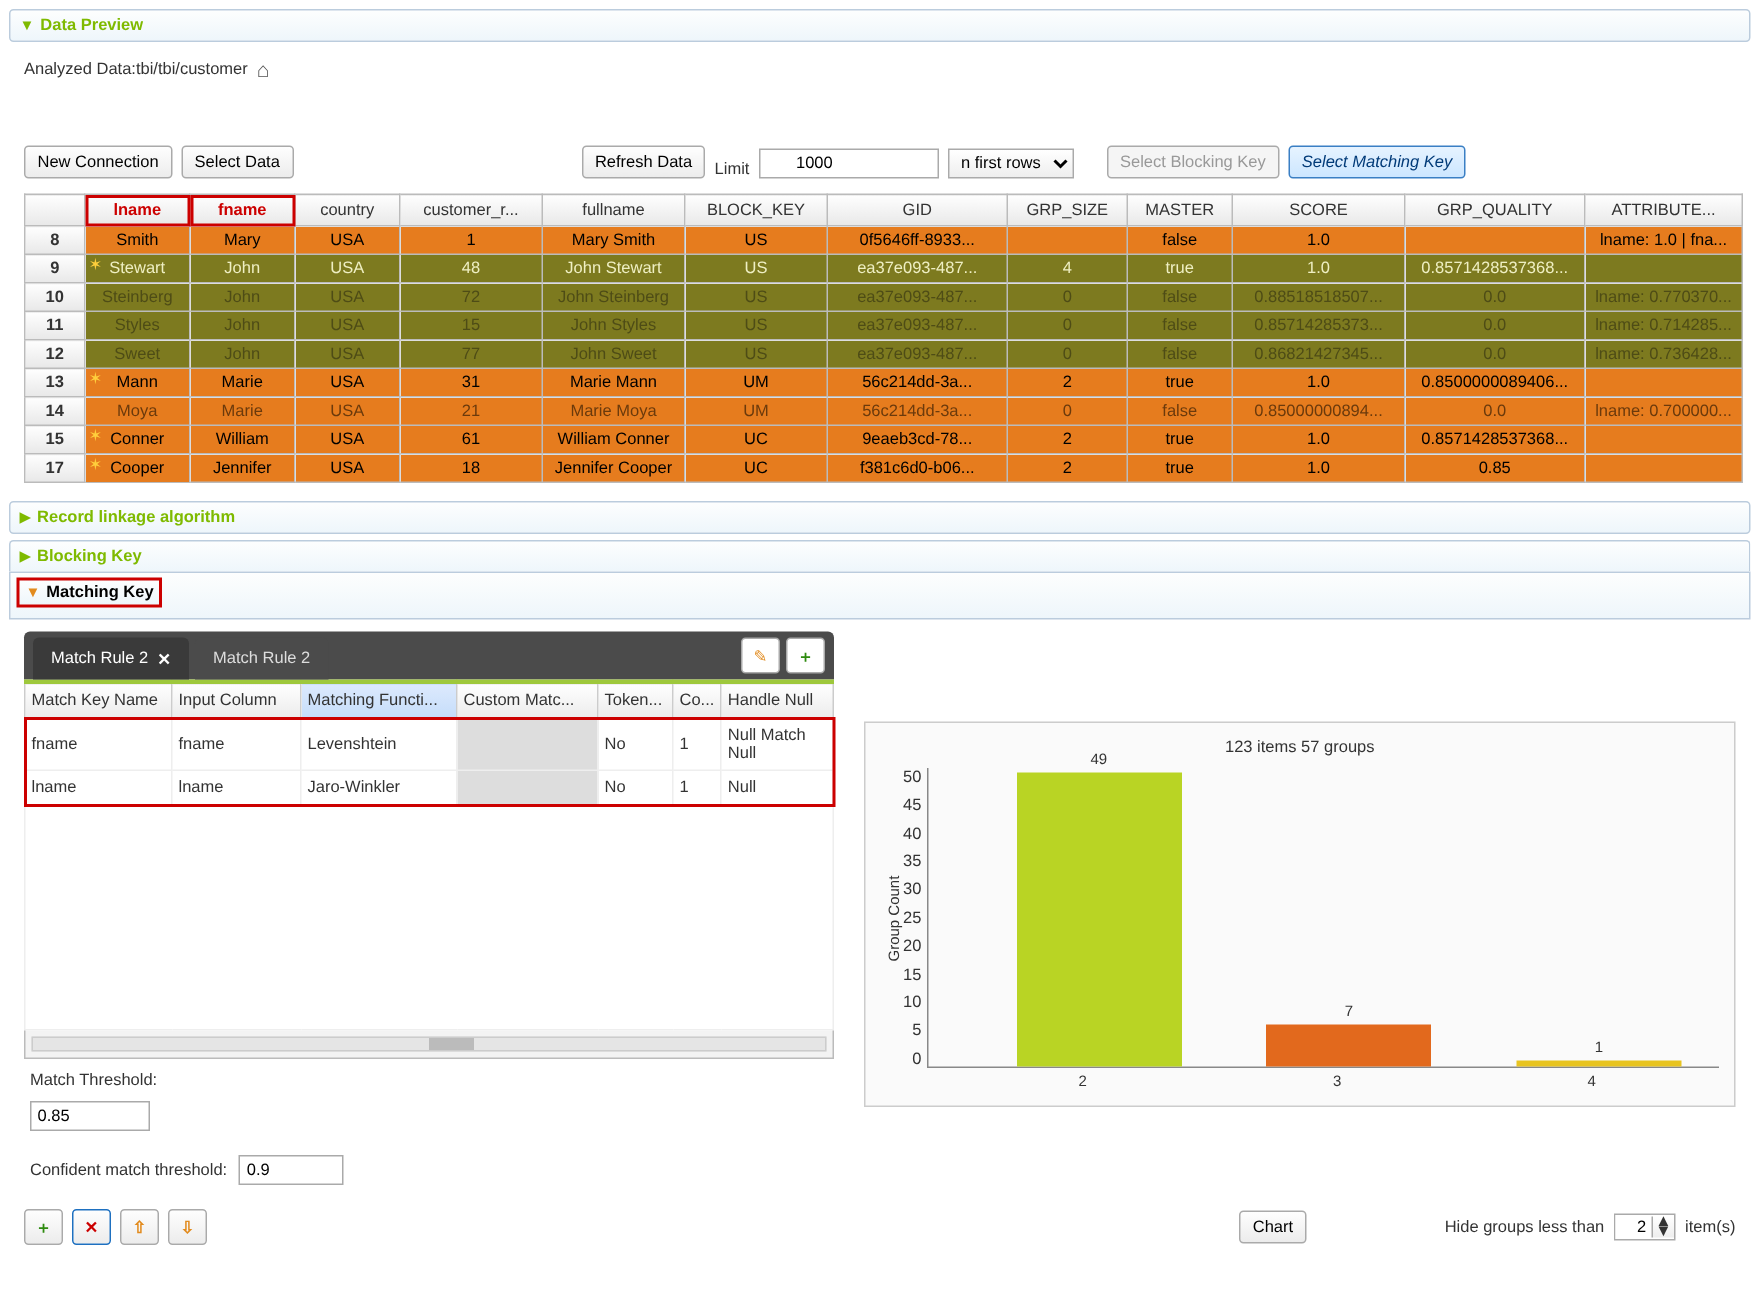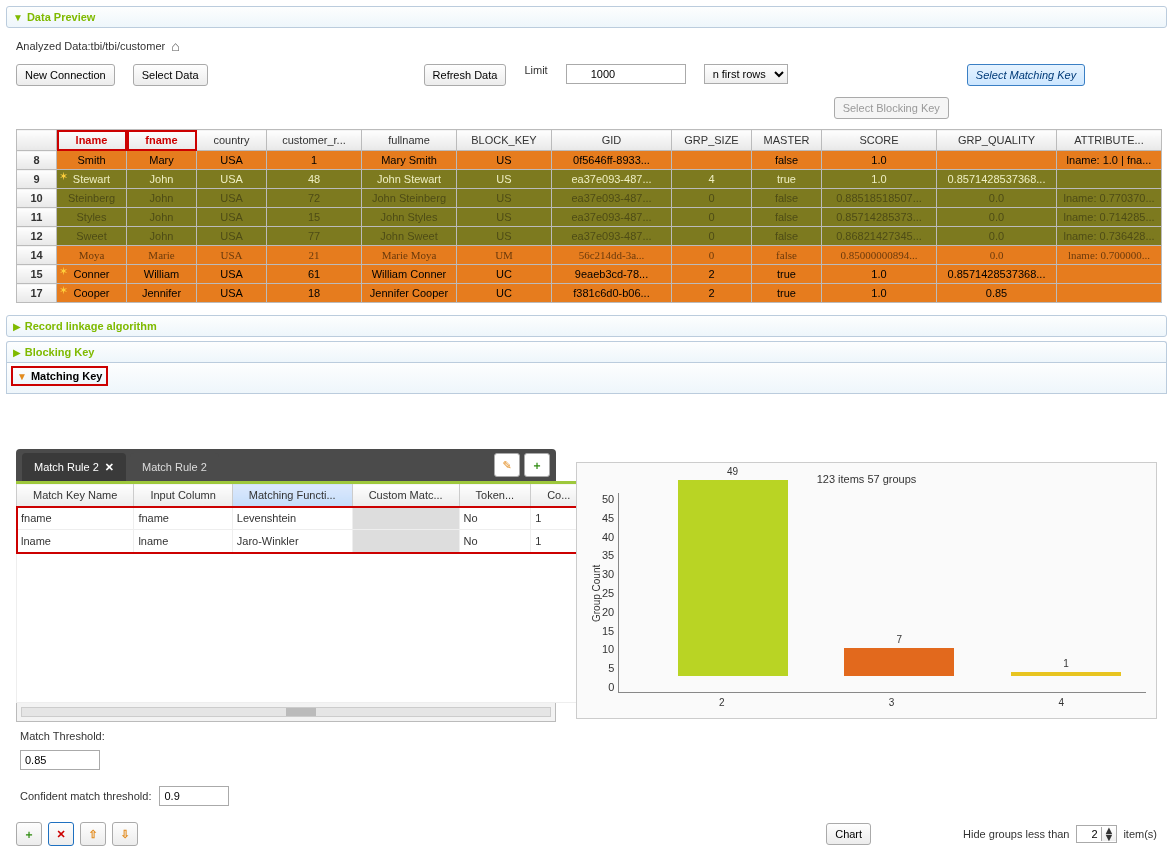--- a/index.html
+++ b/index.html
@@ -7,58 +7,58 @@
 .section-header { display: flex; align-items: center; padding: 4px 6px; background: linear-gradient(#fdfefe,#eef6fb); border: 1px solid #bcd; border-radius: 3px; margin-bottom: 4px; cursor: pointer; }
 .section-header .tri { color: #7fba00; margin-right: 4px; font-size: 10px; }
 .section-header .lbl { color: #7fba00; font-weight: bold; }
 .section-header.mk { border: 2px solid #c00; padding: 2px 4px; display: inline-flex; border-radius: 0; }
 .section-header.mk .lbl { color: #000; }
 .path-row { padding: 6px 10px; display: flex; align-items: center; gap: 6px; }
 .btn { background: linear-gradient(#fefefe,#ececec); border: 1px solid #aaa; border-radius: 3px; padding: 4px 8px; cursor: pointer; }
 .btn.primary { background: linear-gradient(#e6f3ff,#cce6ff); border-color: #3a7fc4; color: #003a78; font-style: italic; }
 .btn.disabled { color: #999; background: #f5f5f5; cursor: default; margin-top: 33px; }
 .btn.icon { width: 26px; height: 24px; display: inline-flex; align-items: center; justify-content: center; padding: 0; }
-.toolbar { display: flex; align-items: flex-start; gap: 18px; padding: 4px 10px; }
+.toolbar { display: flex; align-items: flex-end; gap: 6px; padding: 4px 10px; }
 input.txt { border: 1px solid #aaa; padding: 3px 4px; background: #fff; }
 input.txt.md { width: 120px; padding-left: 24px; }
 select.sel { border: 1px solid #aaa; padding: 2px 4px; background: linear-gradient(#fff,#eee); }
 .grid { border: 1px solid #ccc; width: 100%; border-collapse: collapse; table-layout: fixed; }
 .grid th { background: linear-gradient(#fefefe,#e8e8e8); border: 1px solid #bbb; padding: 4px 2px; font-weight: normal; color: #333; white-space: nowrap; overflow: hidden; text-overflow: ellipsis; }
 .grid th.sel { color: #c00; outline: 2px solid #c00; outline-offset: -2px; font-weight: bold; }
 .grid td { border: 1px solid #bbb; padding: 3px 2px; text-align: center; white-space: nowrap; overflow: hidden; text-overflow: ellipsis; }
 .grid td.rownum { background: linear-gradient(#fefefe,#e8e8e8); font-weight: bold; }
 tr.orange td:not(.rownum) { background: #e67c1e; color: #000; }
 tr.orange-dim td:not(.rownum) { background: #e67c1e; color: #6b3a0c; }
 tr.olive td:not(.rownum) { background: #7d7a1f; color: #efefc3; }
 tr.olive-dim td:not(.rownum) { background: #7d7a1f; color: #4e4c16; }
-tr.orange td.dim, tr.orange-dim td.dim { color: #6b3a0c; font-family: Liberation Serif, serif; }
+tr.orange td.dim, tr.orange-dim td.dim { color: #6b3a0c; }
 tr.olive td.dim, tr.olive-dim td.dim { color: #4e4c16; }
 tr.orange td.nondim, tr.orange-dim td.nondim { color: #000; }
 tr.olive td.nondim, tr.olive-dim td.nondim { color: #efefc3; }
 .star { position: relative; }
 .star::before { content: "✶"; color: #ffcf3c; position: absolute; left: 2px; top: 0; font-size: 11px; }
-.tabs { display: flex; align-items: stretch; background: #4b4b4b; border-top-left-radius: 4px; border-top-right-radius: 4px; padding: 4px 6px 0 6px; margin-top: 47px; }
+.tabs { display: flex; align-items: stretch; background: #4b4b4b; border-top-left-radius: 4px; border-top-right-radius: 4px; padding: 4px 6px 0 6px; }
 .tab { background: #4b4b4b; color: #ddd; padding: 6px 12px; border-top-left-radius: 4px; border-top-right-radius: 4px; margin-right: 4px; cursor: pointer; display: flex; align-items: center; gap: 6px; }
 .tab.active { background: #3a3a3a; color: #fff; }
 .tab .x { color: #fff; font-weight: bold; cursor: pointer; }
 .tab-actions { margin-left: auto; display: flex; gap: 4px; padding-bottom: 4px; }
 .tab-actions .btn.icon { background: #fff; }
 .mk-table { width: 540px; border: 1px solid #bbb; border-top: 3px solid #9ec83c; border-collapse: collapse; }
-.mk-table th { background: linear-gradient(#fefefe,#ececec); border: 1px solid #ccc; padding: 5px 16px; font-weight: normal; text-align: center; white-space: nowrap; overflow: hidden; text-overflow: ellipsis; }
+.mk-table th { background: linear-gradient(#fefefe,#ececec); border: 1px solid #ccc; padding: 5px 4px; font-weight: normal; text-align: left; white-space: nowrap; overflow: hidden; text-overflow: ellipsis; }
 .mk-table th.hl { background: linear-gradient(#dce9fd,#c5ddfa); }
 .mk-table td { border: 1px solid #eee; padding: 5px 4px; text-align: left; }
 .mk-table td.shade { background: #ddd; }
 .mk-body-wrap { outline: 2px solid #c00; outline-offset: -1px; }
 .chart-wrap { border: 1px solid #ccc; background: #fafafa; padding: 10px; width: 590px; }
 .chart-title { text-align: center; font-weight: normal; padding-bottom: 8px; }
 .chart-area { display: flex; }
 .yaxis-label { writing-mode: vertical-rl; transform: rotate(180deg); text-align: center; padding-right: 4px; font-size: 10px; }
 .ylabels { display: flex; flex-direction: column; justify-content: space-between; height: 200px; font-size: 9px; text-align: right; padding-right: 4px; }
 .plot { position: relative; flex: 1; height: 200px; border-left: 1px solid #888; border-bottom: 1px solid #888; }
-.bar { position: absolute; bottom: 16px; width: 110px; }
+.bar { position: absolute; bottom: 0; width: 110px; }
 .bar .val { position: absolute; top: -14px; width: 100%; text-align: center; font-size: 10px; }
 .xaxis { display: flex; margin-left: 50px; }
 .xtick { flex: 1; text-align: center; font-size: 10px; padding-top: 4px; }
 .xaxis-label { text-align: center; padding-top: 6px; font-size: 10px; }
 .bottom-row { display: flex; align-items: center; gap: 6px; padding: 6px 10px; }
 .label { color: #333; }
 .green { color: #2e8b0f; font-weight: bold; }
 .red { color: #c00; font-weight: bold; }
 .orange-ic { color: #e28b1e; font-weight: bold; }
 .home-icon::before { content: "⌂"; font-size: 14px; color: #555; }
@@ -180,20 +180,35 @@
           <td class="dim">USA</td>
           <td class="dim">77</td>
           <td class="dim">John Sweet</td>
           <td class="dim">US</td>
           <td class="dim">ea37e093-487...</td>
           <td class="dim">0</td>
           <td class="dim">false</td>
           <td class="dim">0.86821427345...</td>
           <td class="dim">0.0</td>
           <td class="dim">lname: 0.736428...</td>
+        </tr>
+        <tr class="orange">
+          <td class="rownum">13</td>
+          <td class="nondim star">Mann</td>
+          <td class="nondim">Marie</td>
+          <td class="nondim">USA</td>
+          <td class="nondim">31</td>
+          <td class="nondim">Marie Mann</td>
+          <td class="nondim">UM</td>
+          <td class="nondim">56c214dd-3a...</td>
+          <td class="nondim">2</td>
+          <td class="nondim">true</td>
+          <td class="nondim">1.0</td>
+          <td class="nondim">0.8500000089406...</td>
+          <td class="nondim"></td>
         </tr>
         <tr class="orange-dim">
           <td class="rownum">14</td>
           <td class="dim">Moya</td>
           <td class="dim">Marie</td>
           <td class="dim">USA</td>
           <td class="dim">21</td>
           <td class="dim">Marie Moya</td>
           <td class="dim">UM</td>
           <td class="dim">56c214dd-3a...</td>

